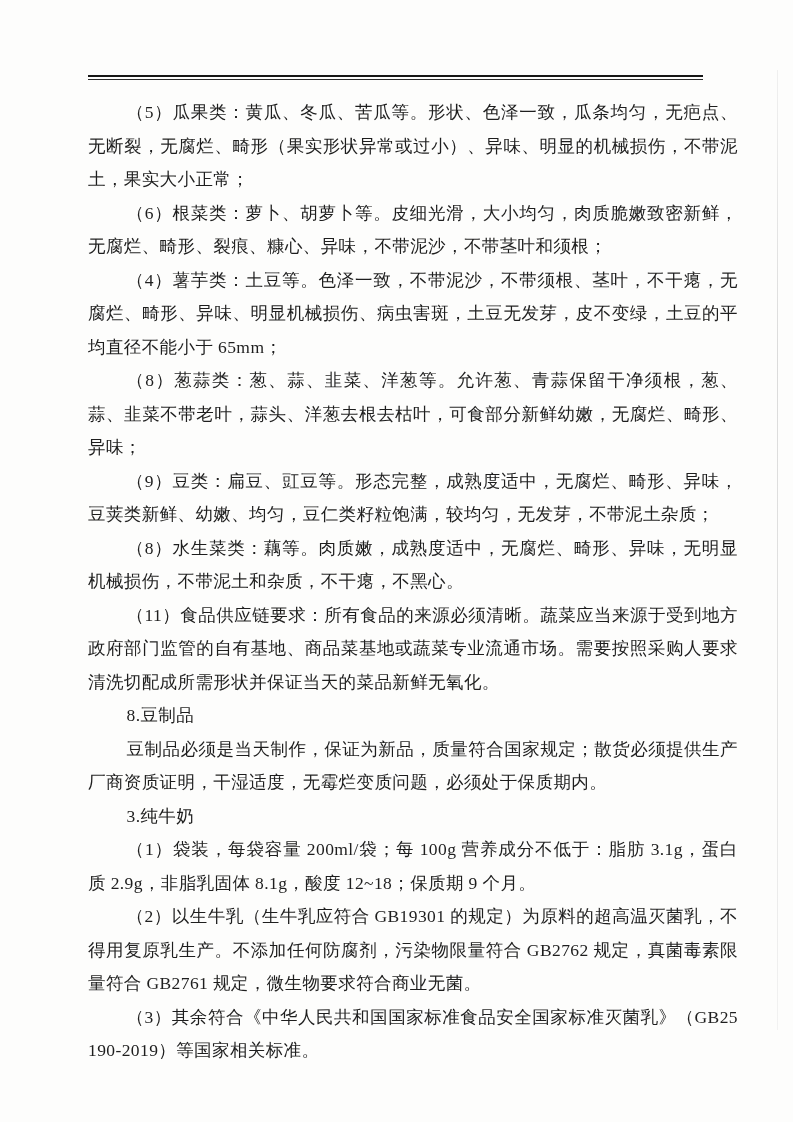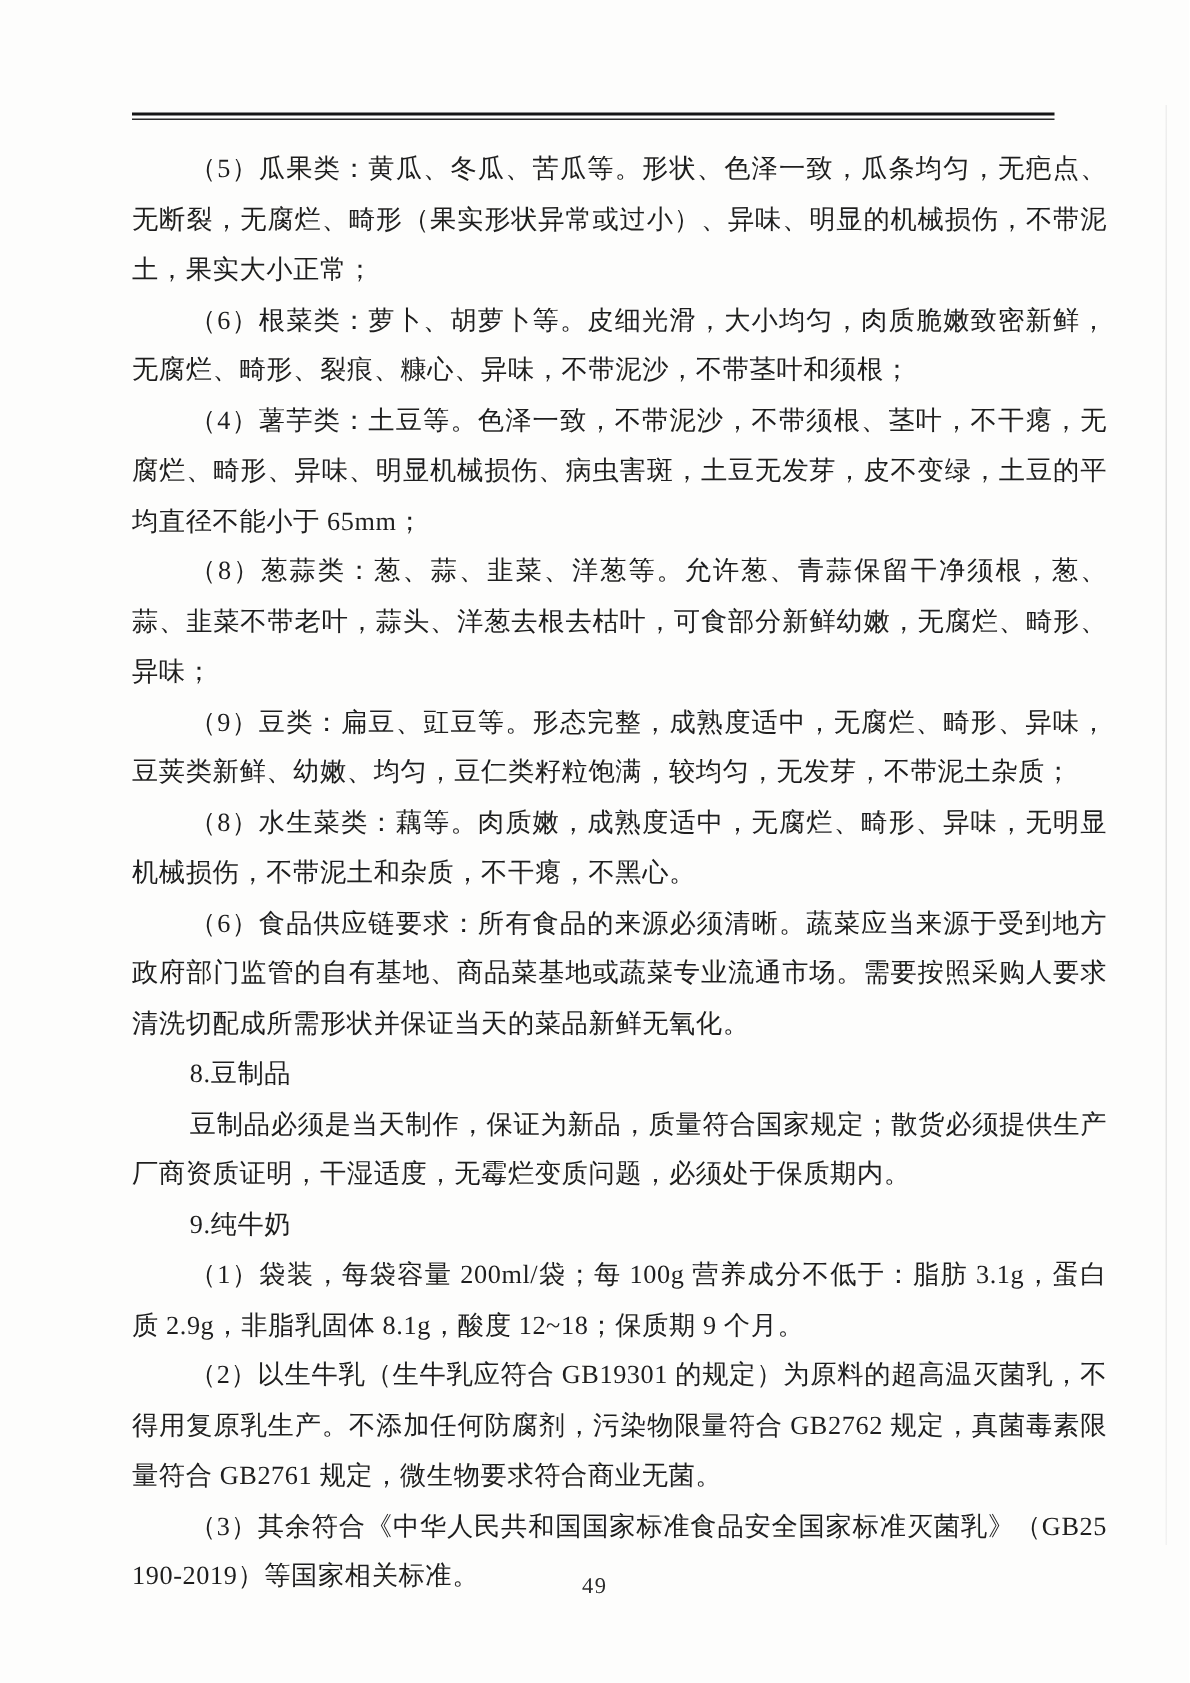--- a/index.html
+++ b/index.html
@@ -67,26 +67,25 @@
 
   <div class="header-rule"></div>
 
   <div class="doc-body">
     <p class="para">（5）瓜果类：黄瓜、冬瓜、苦瓜等。形状、色泽一致，瓜条均匀，无疤点、无断裂，无腐烂、畸形（果实形状异常或过小）、异味、明显的机械损伤，不带泥土，果实大小正常；</p>
     <p class="para">（6）根菜类：萝卜、胡萝卜等。皮细光滑，大小均匀，肉质脆嫩致密新鲜，无腐烂、畸形、裂痕、糠心、异味，不带泥沙，不带茎叶和须根；</p>
     <p class="para">（4）薯芋类：土豆等。色泽一致，不带泥沙，不带须根、茎叶，不干瘪，无腐烂、畸形、异味、明显机械损伤、病虫害斑，土豆无发芽，皮不变绿，土豆的平均直径不能小于 65mm；</p>
     <p class="para">（8）葱蒜类：葱、蒜、韭菜、洋葱等。允许葱、青蒜保留干净须根，葱、蒜、韭菜不带老叶，蒜头、洋葱去根去枯叶，可食部分新鲜幼嫩，无腐烂、畸形、异味；</p>
     <p class="para">（9）豆类：扁豆、豇豆等。形态完整，成熟度适中，无腐烂、畸形、异味，豆荚类新鲜、幼嫩、均匀，豆仁类籽粒饱满，较均匀，无发芽，不带泥土杂质；</p>
     <p class="para">（8）水生菜类：藕等。肉质嫩，成熟度适中，无腐烂、畸形、异味，无明显机械损伤，不带泥土和杂质，不干瘪，不黑心。</p>
-    <p class="para">（6）食品供应链要求：所有食品的来源必须清晰。蔬菜应当来源于受到地方政府部门监管的自有基地、商品菜基地或蔬菜专业流通市场。需要按照采购人要求清洗切配成所需形状并保证当天的菜品新鲜无氧化。</p>
+    <p class="para">（11）食品供应链要求：所有食品的来源必须清晰。蔬菜应当来源于受到地方政府部门监管的自有基地、商品菜基地或蔬菜专业流通市场。需要按照采购人要求清洗切配成所需形状并保证当天的菜品新鲜无氧化。</p>
     <p class="para">8.豆制品</p>
     <p class="para">豆制品必须是当天制作，保证为新品，质量符合国家规定；散货必须提供生产厂商资质证明，干湿适度，无霉烂变质问题，必须处于保质期内。</p>
-    <p class="para">9.纯牛奶</p>
+    <p class="para">3.纯牛奶</p>
     <p class="para">（1）袋装，每袋容量 200ml/袋；每 100g 营养成分不低于：脂肪 3.1g，蛋白质 2.9g，非脂乳固体 8.1g，酸度 12~18；保质期 9 个月。</p>
     <p class="para">（2）以生牛乳（生牛乳应符合 GB19301 的规定）为原料的超高温灭菌乳，不得用复原乳生产。不添加任何防腐剂，污染物限量符合 GB2762 规定，真菌毒素限量符合 GB2761 规定，微生物要求符合商业无菌。</p>
     <p class="para">（3）其余符合《中华人民共和国国家标准食品安全国家标准灭菌乳》（GB25190-2019）等国家相关标准。</p>
   </div>
 
-  <div class="page-number">49</div>
 
   <div class="scan-edge"></div>
 
 </div>
 
 </body></html>

